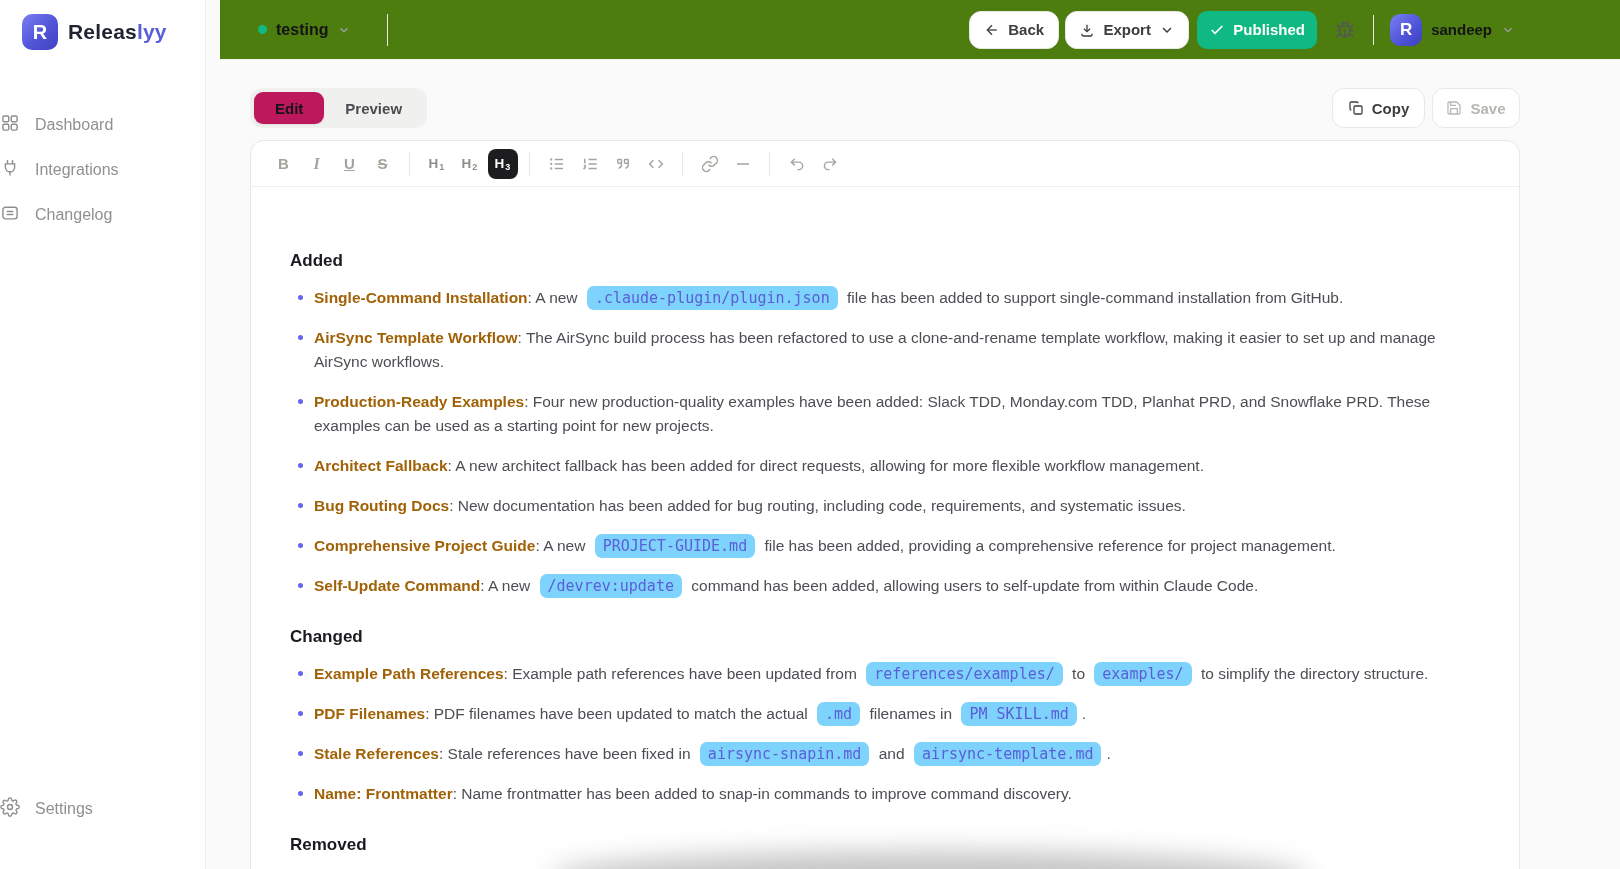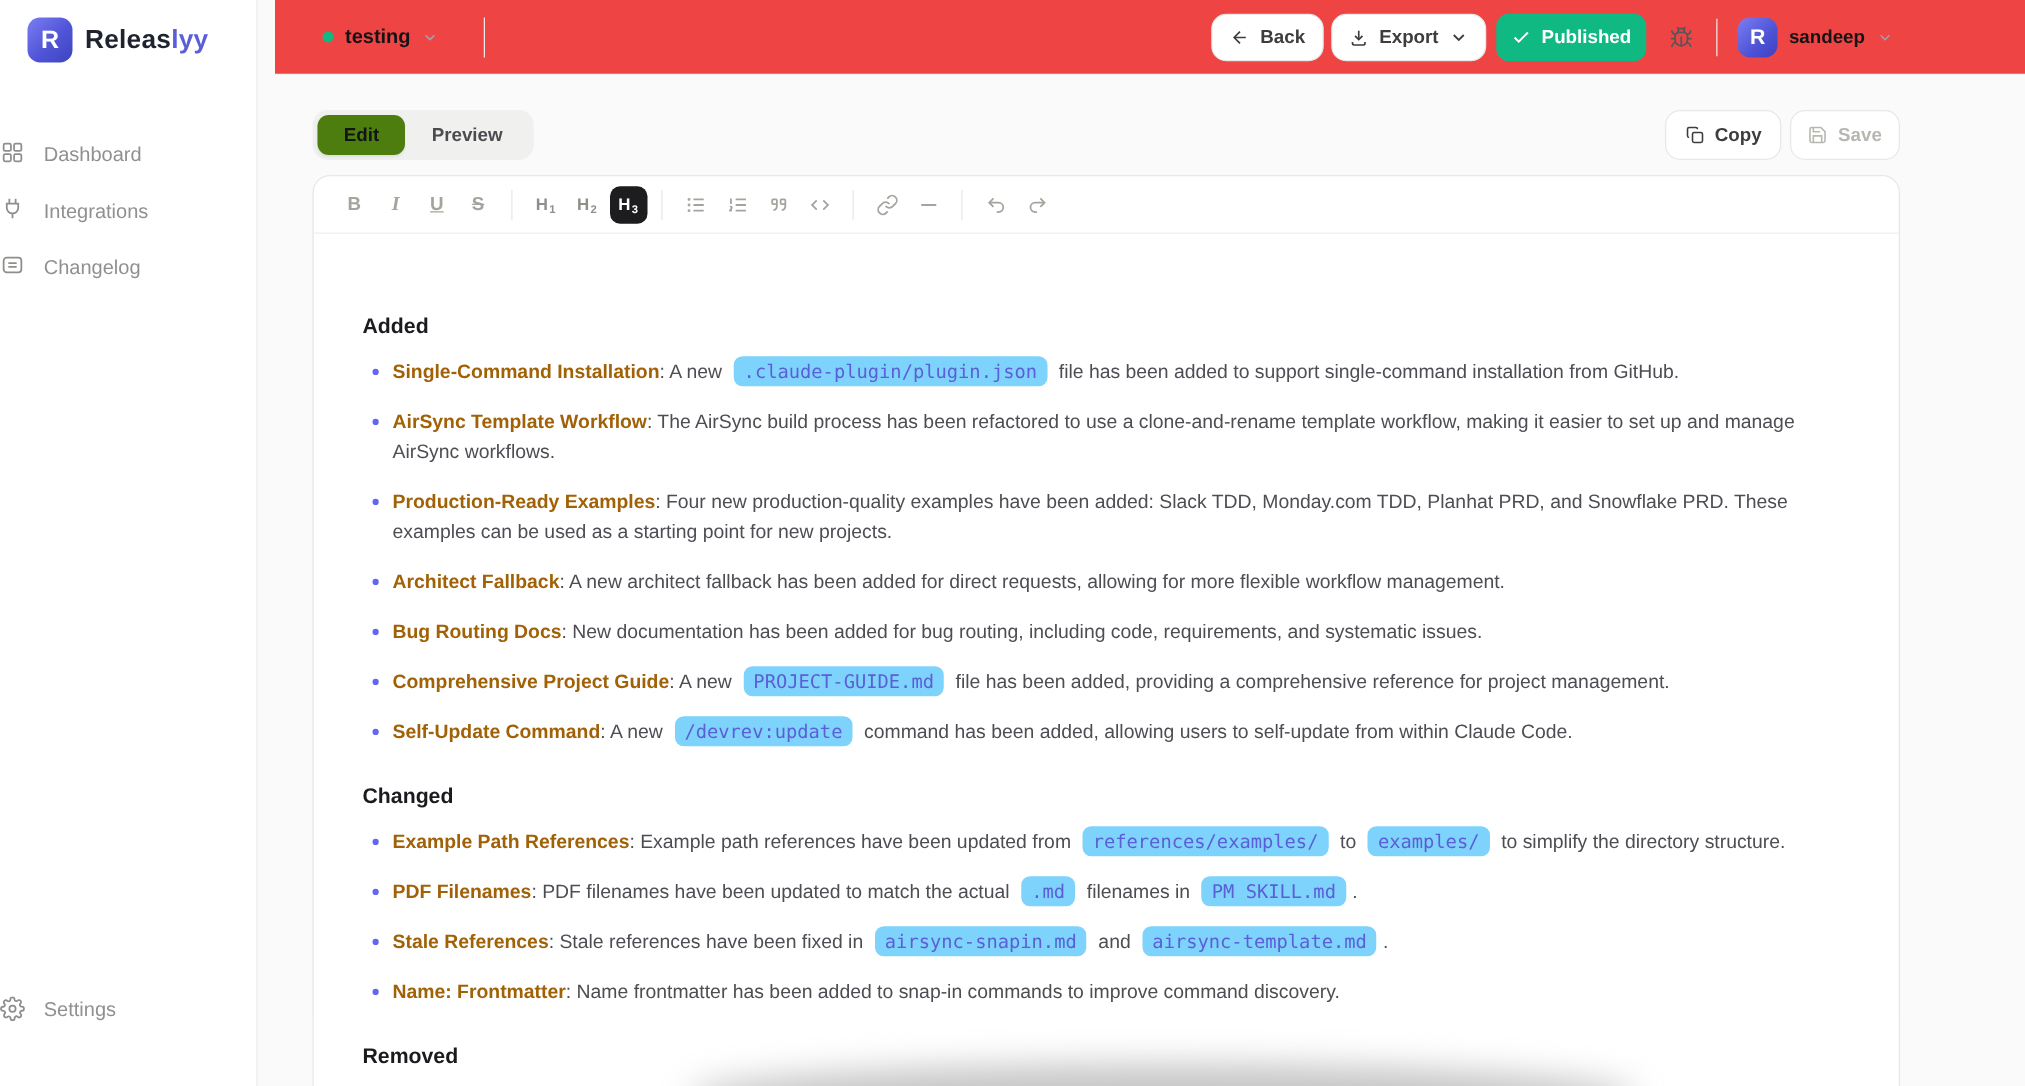--- a/index.html
+++ b/index.html
@@ -17,21 +17,21 @@
   .nav { margin-top:52px; }
   .nav-item { display:flex; align-items:center; gap:15px; height:45px; color:#909090; font-size:16px; cursor:pointer; }
   .nav-item svg { width:20px; height:20px; stroke:#8e8e8c; }
   .sidebar-bottom { position:absolute; left:0; bottom:38px; width:100%; }
   .sidebar-bottom .nav-item { height:44px; }
 
   
   .main { position:absolute; left:206px; top:0; right:0; height:100%; background:#fafafa; }
 
   
-  .header { position:absolute; left:14px; right:0; top:0; height:60px; background:#ef4444; border-bottom:1px solid #f2f2f0;
+  .header { position:absolute; left:14px; right:0; top:0; height:60px; background:#4d7c0f; border-bottom:1px solid #f2f2f0;
     display:flex; align-items:center; }
   .project { display:flex; align-items:center; gap:9px; margin-left:38px; cursor:pointer; }
   .status-dot { width:9px; height:9px; border-radius:50%; }
   .project-name { font-size:16px; font-weight:700; color:#141417; }
   .chev { width:14px; height:14px; stroke:#9ca3af; }
   .vdiv { width:1px; height:32px; background:#e9e9e7; margin-left:36px; }
   .header-right { margin-left:auto; display:flex; align-items:center; margin-right:105px; }
   .btn { display:inline-flex; align-items:center; justify-content:center; gap:8px; height:38px; border-radius:12px;
     background:#fff; border:1px solid #e8e8e6; font-size:15px; font-weight:600; color:#3d3d40; cursor:pointer; font-family:inherit; }
   .btn svg { width:16px; height:16px; stroke:#3d3d40; }
@@ -45,21 +45,21 @@
   .user { display:flex; align-items:center; gap:9px; cursor:pointer; }
   .avatar { width:32px; height:32px; border-radius:10px; background:linear-gradient(135deg,#7b7ef2 0%,#4e53d6 60%,#3c40bd 100%);
     display:flex; align-items:center; justify-content:center; color:#fff; font-size:17px; font-weight:700; }
   .user-name { font-size:15px; font-weight:700; color:#141417; }
 
   
   .content { position:absolute; left:44px; right:100px; top:60px; }
   .row-tabs { margin-top:28px; display:flex; align-items:center; }
   .tab-group { display:inline-flex; background:#f0f0ee; border-radius:12px; padding:4px; }
   .tab { height:32px; padding:0 21px; display:flex; align-items:center; border-radius:9px; font-size:15px; cursor:pointer; }
-  .tab.active { background:#4d7c0f; font-weight:700; color:#141417; box-shadow:0 1px 2px rgba(0,0,0,.07); }
+  .tab.active { background:#be185d; font-weight:700; color:#141417; box-shadow:0 1px 2px rgba(0,0,0,.07); }
   .tab.idle { color:#4b4b50; font-weight:600; }
   .doc-actions { margin-left:auto; display:flex; gap:7px; }
   .btn-copy { width:93px; height:40px; }
   .btn-save { width:88px; height:40px; color:#b7b7b1; cursor:default; }
   .btn-save svg { stroke:#b7b7b1; }
 
   
   .card { margin-top:12px; background:#fff; border:1px solid #e8e8e6; border-radius:14px; height:760px; overflow:hidden;
     box-shadow:0 1px 2px rgba(0,0,0,.02); }
   .toolbar { height:46px; border-bottom:1px solid #efefec; display:flex; align-items:center; padding-left:16px; }

